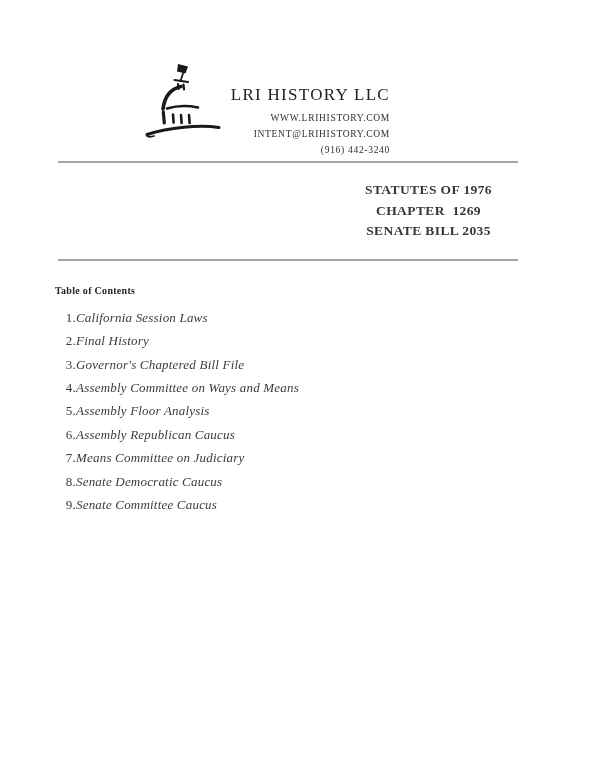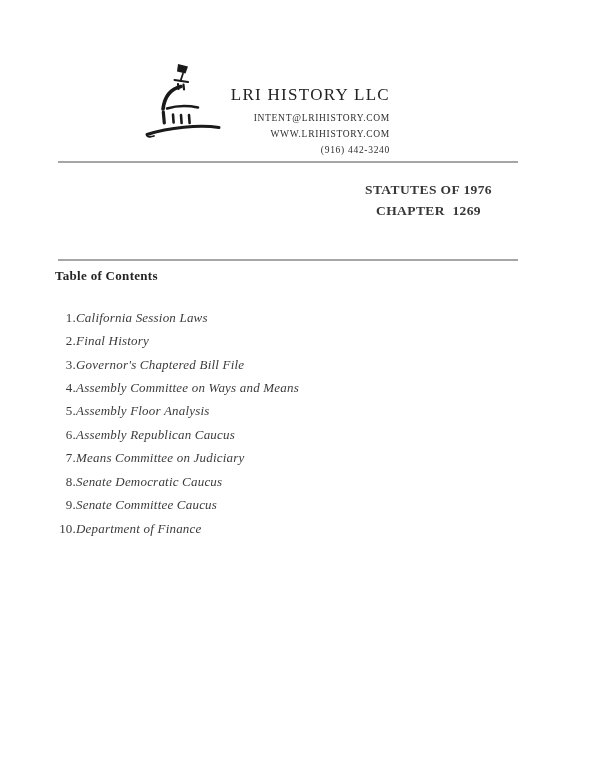--- a/index.html
+++ b/index.html
@@ -72,23 +72,23 @@
     font-size: 13.5px;
     line-height: 20.5px;
     letter-spacing: 0.4px;
     color: #37373a;
   }
   .case-line { white-space: pre-wrap; }
 
   
   .toc-title {
     position: absolute;
-    top: 268px;
+    top: 285px;
     left: 55px;
-    font-size: 13px;
+    font-size: 10px;
     font-weight: bold;
     letter-spacing: 0.3px;
     color: #242424;
   }
   .toc-list {
     position: absolute;
     top: 306px;
     left: 40px;
     width: 420px;
   }
@@ -127,31 +127,32 @@
     <path d="M32,54.5 L32.6,62.5" stroke-width="2.6"></path>
     <path d="M40,55 L40.6,63" stroke-width="2.6"></path>
     <path d="M48,55 L48.6,63" stroke-width="2.6"></path>
     <path d="M6,74.5 C28,67.5 58,64.5 78,67.5" stroke-width="3"></path>
     <path d="M6,74.5 C5,76.5 8.5,77.5 13,76" stroke-width="1.8"></path>
   </svg>
 
   <div class="header-text">
     <div class="company">LRI HISTORY LLC</div>
     <div class="contacts">
+      <div class="contact">WWW.LRIHISTORY.COM</div>
       <div class="contact">INTENT@LRIHISTORY.COM</div>
-      <div class="contact">WWW.LRIHISTORY.COM</div>
       <div class="contact">(916) 442-3240</div>
     </div>
   </div>
 
   <div class="rule rule1"></div>
 
   <div class="case-block">
     <div class="case-line">STATUTES OF 1976</div>
     <div class="case-line">CHAPTER  1269</div>
+    <div class="case-line">SENATE BILL 2035</div>
   </div>
 
   <div class="rule rule2"></div>
 
   <div class="toc-title">Table of Contents</div>
 
   <div class="toc-list">
     <div class="toc-row">
       <span class="toc-num">1.</span>
       <span class="toc-label">California Session Laws</span>
@@ -181,19 +182,15 @@
       <span class="toc-label">Means Committee on Judiciary</span>
     </div>
     <div class="toc-row">
       <span class="toc-num">8.</span>
       <span class="toc-label">Senate Democratic Caucus</span>
     </div>
     <div class="toc-row">
       <span class="toc-num">9.</span>
       <span class="toc-label">Senate Committee Caucus</span>
     </div>
-    <div class="toc-row">
-      <span class="toc-num">10.</span>
-      <span class="toc-label">Department of Finance</span>
-    </div>
   </div>
 
 </div>
 
 </body></html>

